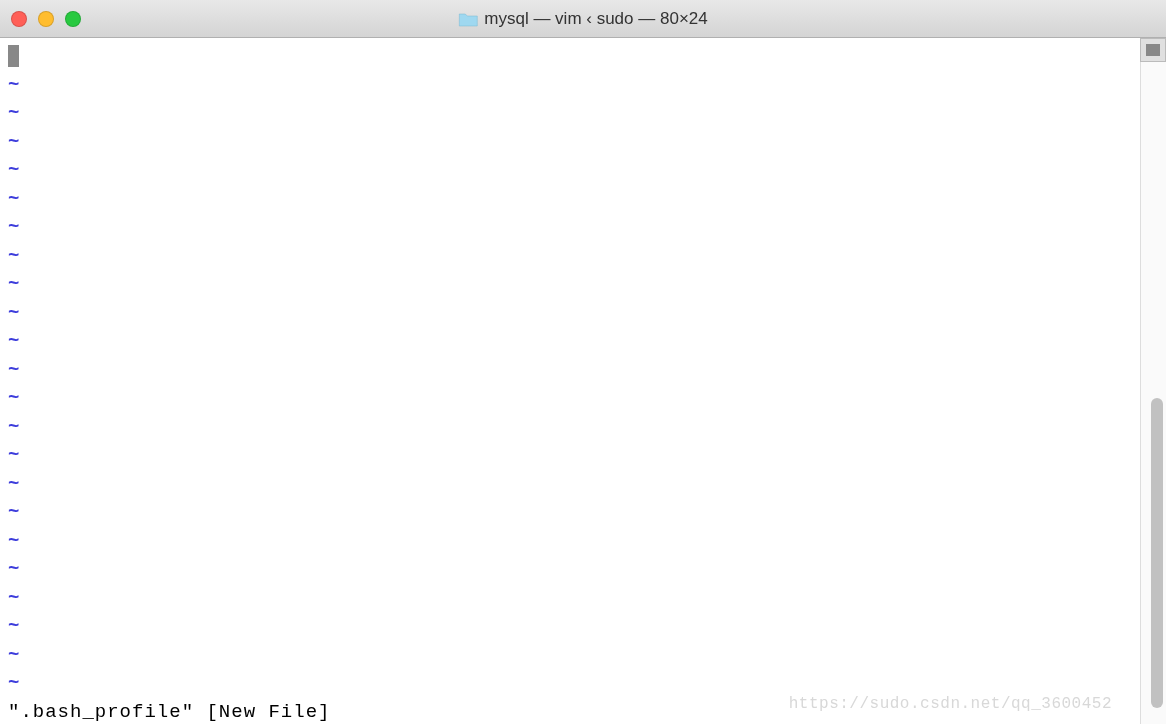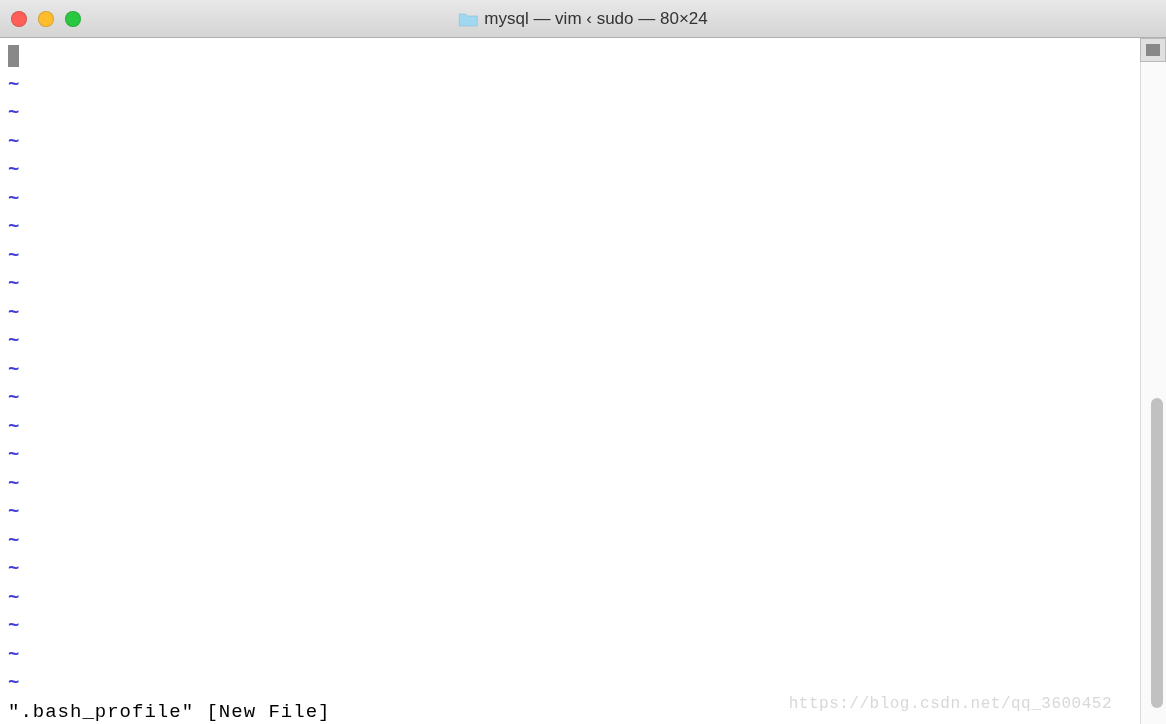--- a/index.html
+++ b/index.html
@@ -168,21 +168,21 @@
         <div class="tilde-line">~</div>
         <div class="tilde-line">~</div>
         <div class="tilde-line">~</div>
         <div class="tilde-line">~</div>
         <div class="tilde-line">~</div>
         <div class="tilde-line">~</div>
         <div class="tilde-line">~</div>
         <div class="tilde-line">~</div>
       </div>
     <div class="status-line">".bash_profile" [New File]</div>
-    <div class="watermark">https://blog.csdn.net/qq_3600452</div>
+    <div class="watermark">https://sudo.csdn.net/qq_3600452</div>
   </div>
   <div class="scrollbar-track">
     <div class="scroll-corner">
       <div class="scroll-corner-inner"></div>
     </div>
     <div class="scrollbar-thumb"></div>
   </div>
 </div>
 
 </body></html>

